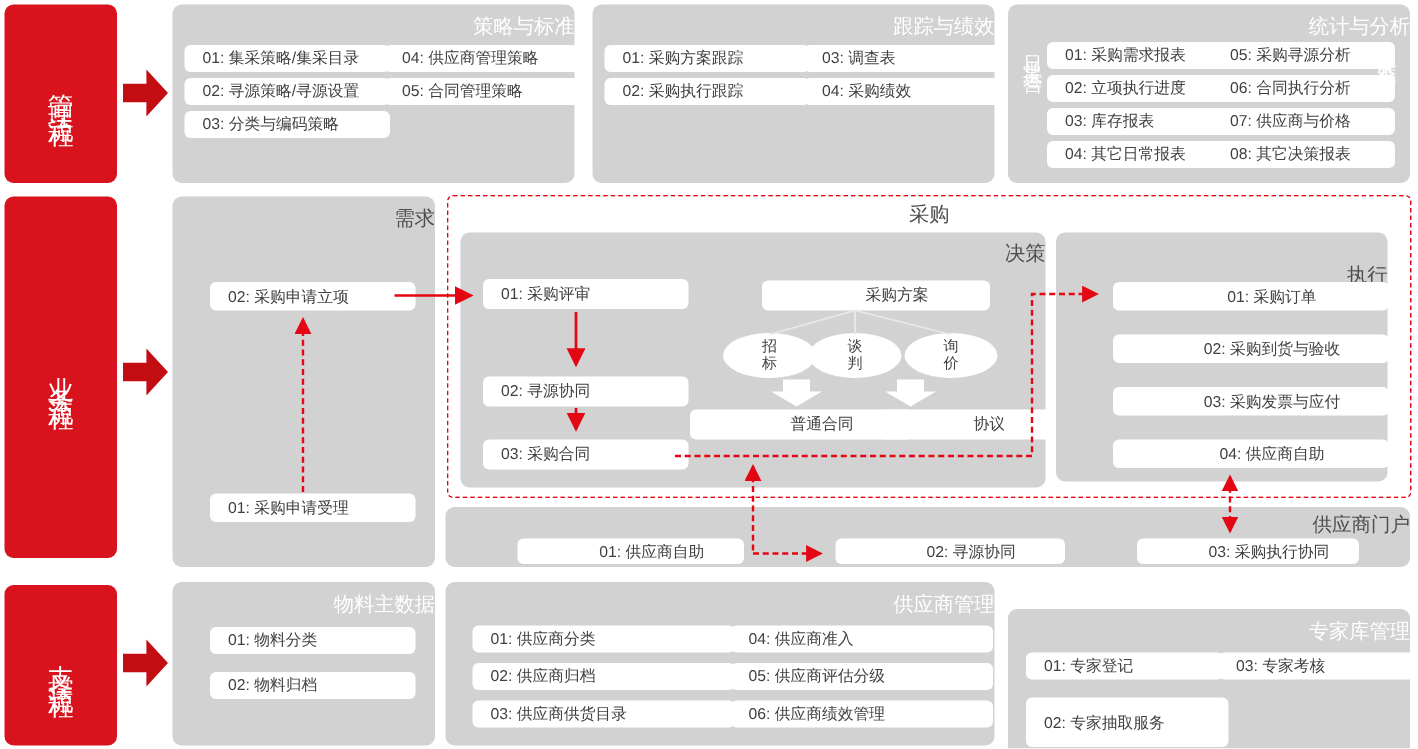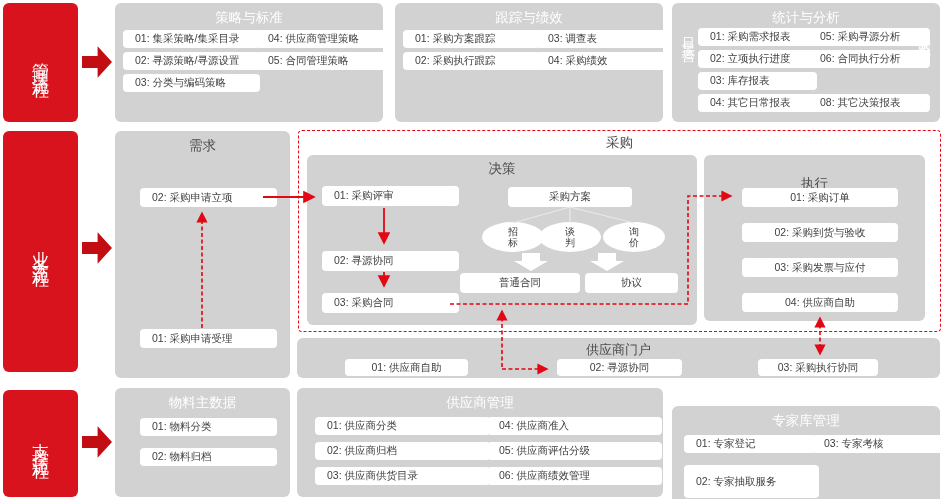--- a/index.html
+++ b/index.html
@@ -7,28 +7,28 @@
 
   .redblock { position:absolute; background:#d8131d; border-radius:6px;
               display:flex; align-items:center; justify-content:center; }
   .redblock .vtext { writing-mode:vertical-rl; text-orientation:upright; color:#fff;
                      font-size:17px; letter-spacing:7px; font-weight:500; }
 
   .flowarrow { position:absolute; width:30px; height:34px; background:#c20d13;
                clip-path:polygon(0 32%,52% 32%,52% 4%,100% 50%,52% 96%,52% 68%,0 68%); }
 
   .panel { position:absolute; background:#d2d2d2; border-radius:6px; }
-  .ptitle { text-align:center; font-size:13.5px; padding-top:6px; font-weight:500; }
+  .ptitle { text-align:right; font-size:13.5px; padding-top:6px; font-weight:500; }
   .title-white { color:#fff; }
   .title-dark  { color:#4d4d4d; }
 
   .wbox { position:absolute; background:#fff; border-radius:4px; font-size:10.5px;
           color:#3f3f3f; display:flex; align-items:center; white-space:nowrap; overflow:hidden; }
   .wbox.left   { padding-left:12px; }
-  .wbox.center { justify-content:center; }
+  .wbox.center { justify-content:center;padding-left:28px; }
 
   .vlabel { position:absolute; writing-mode:vertical-rl; text-orientation:upright;
             color:#fff; font-size:13px; letter-spacing:4px; }
 
   .dashedzone { position:absolute; border:1.5px dashed #e30613; border-radius:4px; background:transparent; }
   .zonetitle { position:absolute; left:0; right:0; top:3px; text-align:center;
                font-size:13.5px; color:#4d4d4d; font-weight:500; }
 
   .ellipse { position:absolute; background:#fff; border-radius:50%;
              display:flex; align-items:center; justify-content:center; text-align:center;
@@ -77,20 +77,21 @@
   <div class="panel" style="left:672px;top:3px;width:268px;height:119px">
     <div class="ptitle title-white">统计与分析</div>
     <div class="vlabel" style="left:7px;top:24px">日常运营</div>
     <div class="vlabel" style="right:7px;top:24px">决策分析</div>
     <div class="wbox left" style="left:26px;top:25px;width:107px;height:18px">01: 采购需求报表</div>
     <div class="wbox left" style="left:26px;top:47px;width:107px;height:18px">02: 立项执行进度</div>
     <div class="wbox left" style="left:26px;top:69px;width:107px;height:18px">03: 库存报表</div>
     <div class="wbox left" style="left:26px;top:91px;width:107px;height:18px">04: 其它日常报表</div>
     <div class="wbox left" style="left:136px;top:25px;width:110px;height:18px">05: 采购寻源分析</div>
     <div class="wbox left" style="left:136px;top:47px;width:110px;height:18px">06: 合同执行分析</div>
+    <div class="wbox left" style="left:136px;top:69px;width:110px;height:18px">07: 供应商与价格</div>
     <div class="wbox left" style="left:136px;top:91px;width:110px;height:18px">08: 其它决策报表</div>
   </div>
 
   <div class="panel" style="left:115px;top:131px;width:175px;height:247px">
     <div class="ptitle title-dark">需求</div>
     <div class="wbox left" style="left:25px;top:57px;width:125px;height:19px">02: 采购申请立项</div>
     <div class="wbox left" style="left:25px;top:198px;width:125px;height:19px">01: 采购申请受理</div>
   </div>
 
   <div class="dashedzone" style="left:298px;top:130px;width:641px;height:200px">

